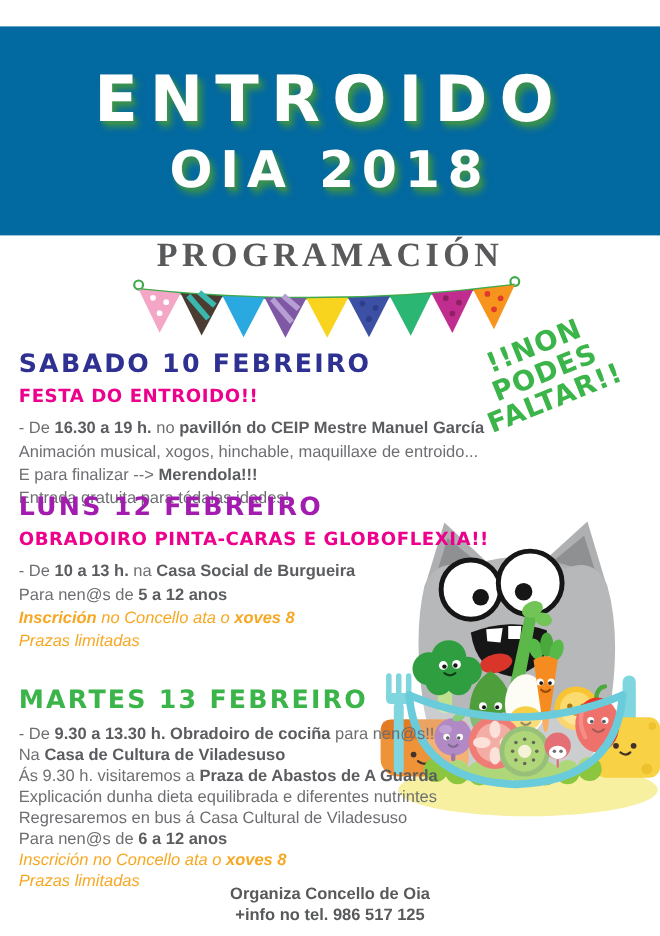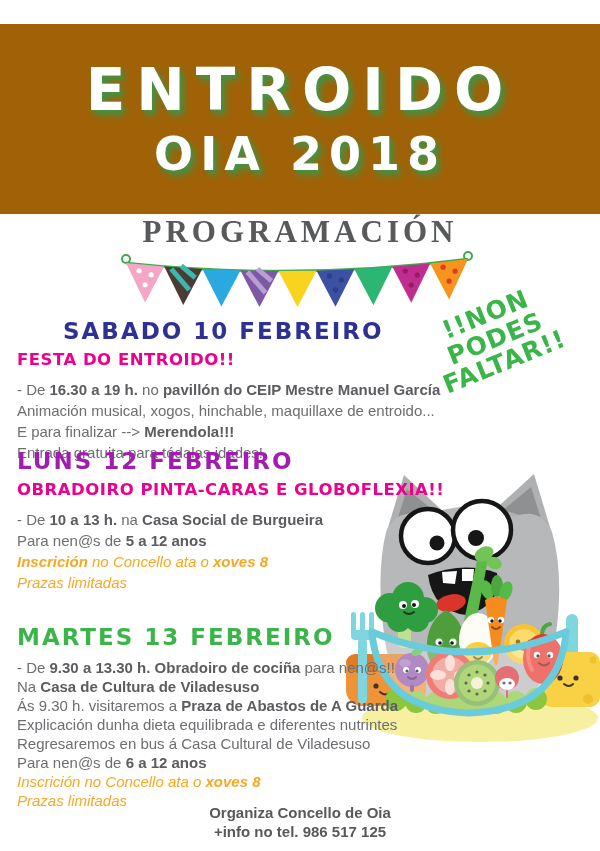--- a/index.html
+++ b/index.html
@@ -1,20 +1,20 @@
 <!DOCTYPE html>
 <html><head>
 <meta charset="utf-8">
 <style>
   html,body{margin:0;padding:0;background:#ffffff;}
   .poster{position:relative;width:600px;height:851px;background:#ffffff;overflow:hidden;
           font-family:"Liberation Sans",sans-serif;}
 
   
-  .banner{position:absolute;top:24px;left:0;width:600px;height:190px;background:#a16207;
+  .banner{position:absolute;top:24px;left:0;width:600px;height:190px;background:#0369a1;
           display:flex;flex-direction:column;align-items:center;justify-content:center;}
   .title1,.title2{font-family:"DejaVu Sans",sans-serif;font-weight:bold;color:#ffffff;line-height:1;
           text-shadow:4px 5px 7px rgba(63,148,71,0.95), 2px 3px 2px rgba(63,148,71,0.55);}
   .title1{font-size:58px;letter-spacing:11px;}
   .title2{font-size:46px;letter-spacing:7px;margin-top:12px;}
 
   
   .prog{position:absolute;top:214px;left:0;width:100%;text-align:center;
         font-family:"Liberation Serif",serif;font-weight:bold;font-size:31px;
         letter-spacing:4px;color:#58595b;}
@@ -252,21 +252,21 @@
     </g>
   </svg>
 
   <div class="badge" style="color: rgb(59, 181, 74);">
     <div>!!NON</div>
     <div>PODES</div>
     <div>FALTAR!!</div>
   </div>
 
   <section class="sec s1">
-    <h2 class="date" style="color: rgb(46, 49, 146); margin-left: 46px;">SABADO 10 FEBREIRO</h2>
+    <h2 class="date" style="color: rgb(46, 49, 146);">SABADO 10 FEBREIRO</h2>
     <h3 class="sub" style="color: rgb(236, 0, 140);">FESTA DO ENTROIDO!!</h3>
     <div class="body">
         <p><span>- De </span><b>16.30 a 19 h.</b><span> no </span><b>pavillón do CEIP Mestre Manuel García</b></p>
         <p><span>Animación musical, xogos, hinchable, maquillaxe de entroido...</span></p>
         <p><span>E para finalizar --&gt; </span><b>Merendola!!!</b></p>
         <p><span>Entrada gratuita para tódalas idades!</span></p>
       </div>
   </section>
 
   <section class="sec s2">

